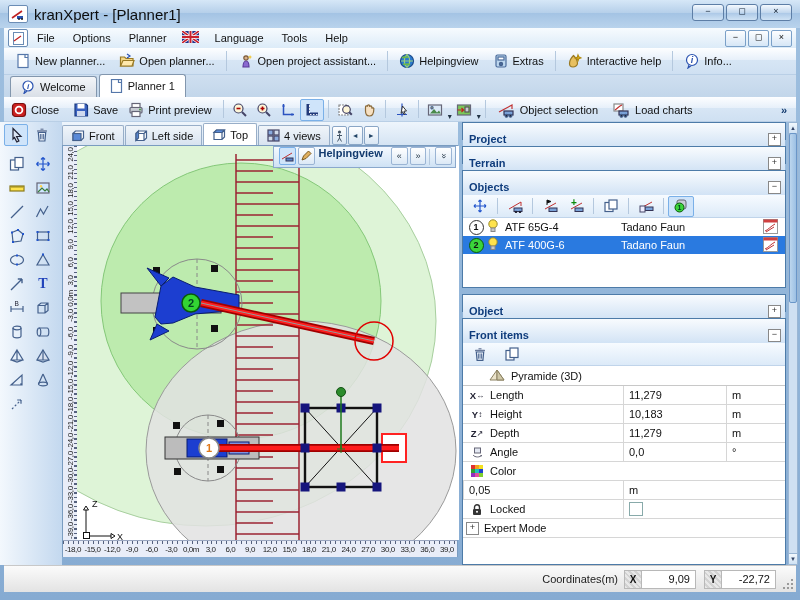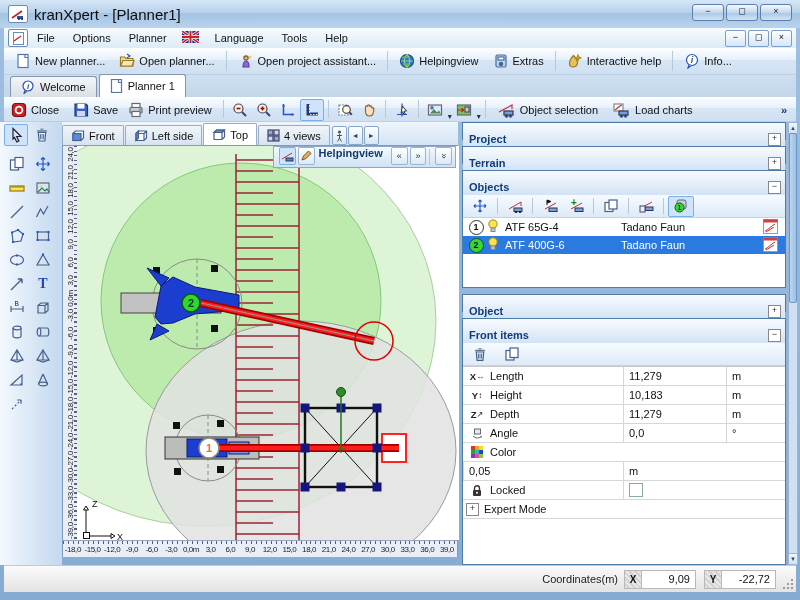--- a/index.html
+++ b/index.html
@@ -848,20 +848,28 @@
               <path d="M3.3 5h7.4l-.8 8.4H4.1z" fill="#eef4fb" stroke="#44608c"></path>
               <path d="M5.4 6.5v5.2M7 6.5v5.2M8.6 6.5v5.2" stroke="#44608c" stroke-width="0.9"></path>
             </svg>
           </span>
         <span class="ibtn" style="margin-left:6px">
             <svg class="ti" style="width:14px;height:14px">
               <rect x="1" y="3.5" width="8" height="9.5" fill="#fff"></rect>
               <rect x="5" y="1" width="8" height="9.5" fill="#fff"></rect>
             </svg>
           </span>
+      </div>
+      <div class="typerow">
+        <svg width="16" height="13">
+            <path d="M8 1L15 11H1z" fill="#ece4cc" stroke="#8a8060"></path>
+            <path d="M8 1v10" stroke="#8a8060"></path>
+            <path d="M8 1L15 11H8z" fill="#d0c8a8" stroke="#8a8060"></path>
+          </svg>
+        <span>Pyramide (3D)</span>
       </div>
       <div class="props">
         <div class="prow">
           <span class="lab">
               <span class="pico"><b>X</b>↔</span>
               <span>Length</span>
             </span>
           <span class="val">11,279</span>
           <span class="unit">m</span>
         </div>

